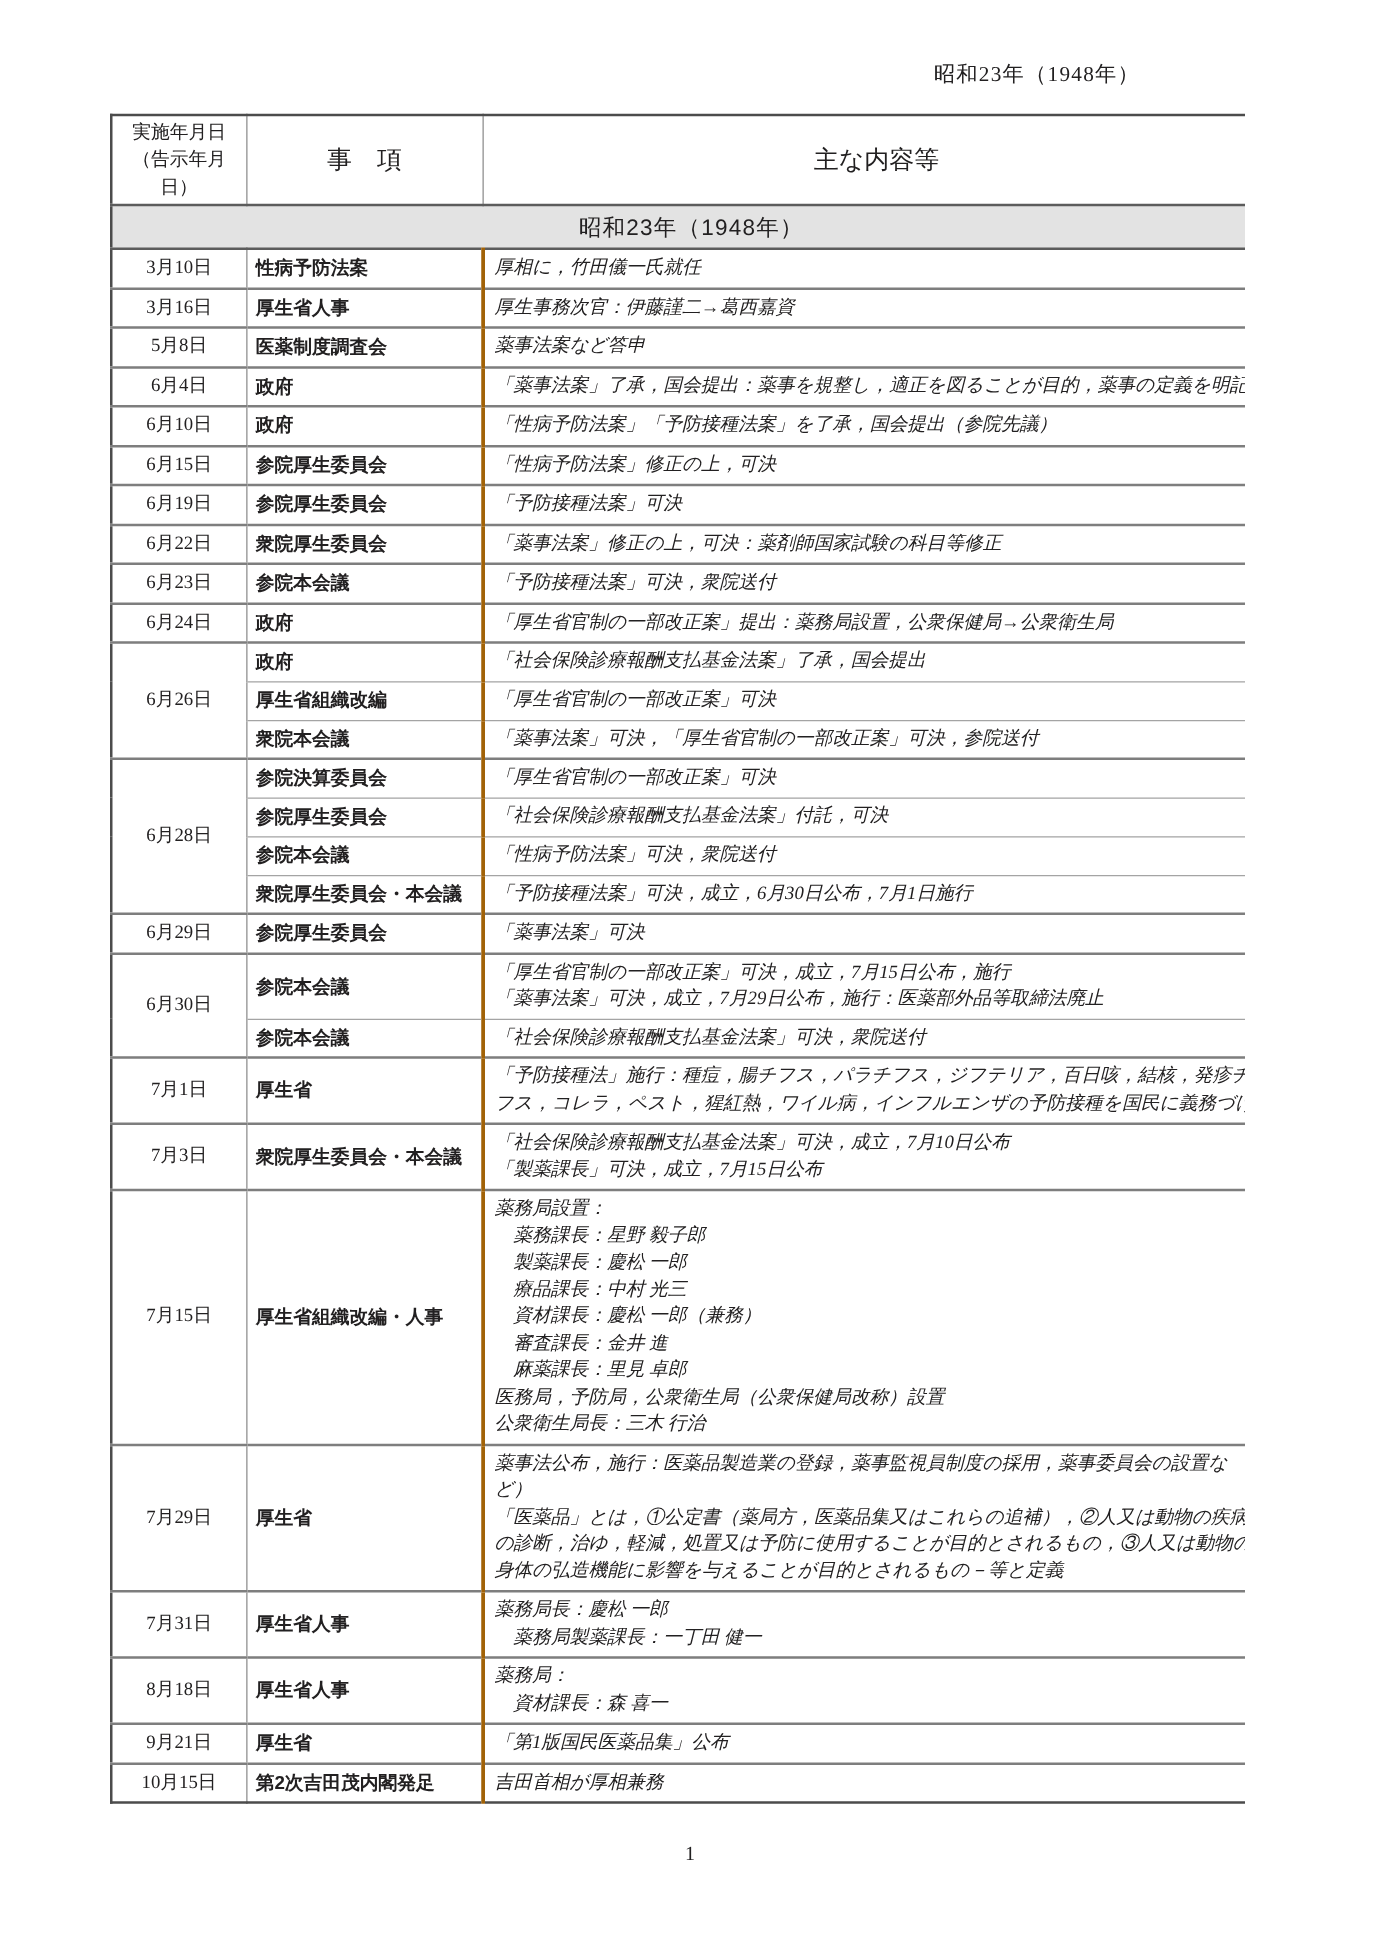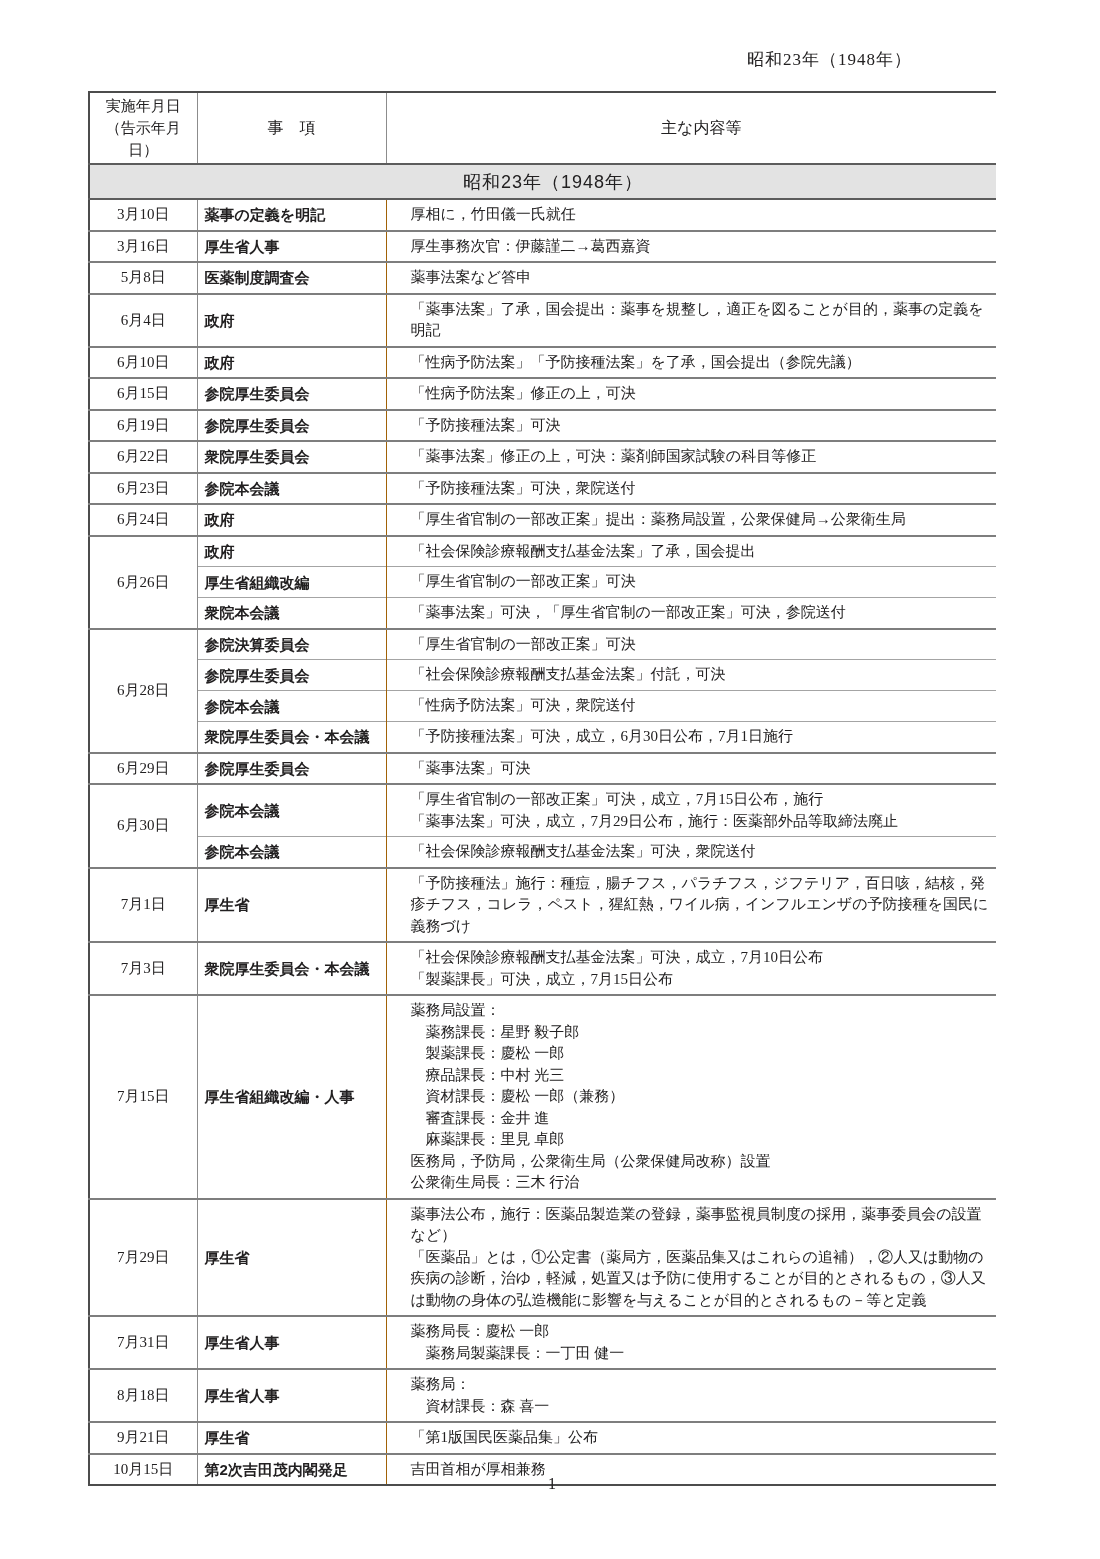--- a/index.html
+++ b/index.html
@@ -55,21 +55,21 @@
   .chrono col.col-date { width: 108px; }
   .chrono col.col-item { width: 189px; }
   .chrono col.col-content { width: 631px; }
 
   .chrono th, .chrono td { vertical-align: middle; }
 
   .chrono thead tr.head-row { height: 54px; margin-left: 47px; }
   .chrono thead th {
     font-family: "Liberation Sans", "DejaVu Sans", sans-serif;
     font-weight: 500;
-    font-size: 16px;
+    font-size: 20px;
     text-align: center;
     white-space: pre-line;
     line-height: 22px;
     border-left: 1px solid #8c8c8c;
     padding: 2px;
   }
   .chrono thead th:first-child { border-left: none; font-size: 15px; }
 
   .chrono tr.band { height: 35px; }
   .chrono tr.band td {
@@ -96,24 +96,25 @@
   .chrono td.c-item {
     font-family: "Liberation Sans", "DejaVu Sans", sans-serif;
     font-weight: 600;
     border-left: 1px solid #8c8c8c;
     padding: 4px 4px 4px 7px;
     line-height: 21px;
     white-space: pre-line;
   }
   .chrono td.c-content {
     font-family: "Liberation Serif", "DejaVu Serif", serif;
-    border-left: 1px solid #a16207;
-    padding: 4px 24px;
+    border-left: 3px solid #a16207;
+    padding: 4px 8px;
     line-height: 21.5px;
     white-space: pre-line;
+    font-style: italic;
   }
 
   .page-number {
     position: absolute;
     left: 88px;
     top: 1475px;
     width: 928px;
     text-align: center;
     font-size: 16px;
     font-family: "Liberation Serif", "DejaVu Serif", serif;
@@ -144,21 +145,21 @@
         <th>事　項</th>
         <th>主な内容等</th>
       </tr>
       <tr class="band">
         <td colspan="3">昭和23年（1948年）</td>
       </tr>
     </thead>
     <tbody>
         <tr class="group-start">
           <td class="c-date" rowspan="1">3月10日</td>
-          <td class="c-item">薬事の定義を明記</td>
+          <td class="c-item">性病予防法案</td>
           <td class="c-content">厚相に，竹田儀一氏就任</td>
         </tr>
         <tr class="group-start">
           <td class="c-date" rowspan="1">3月16日</td>
           <td class="c-item">厚生省人事</td>
           <td class="c-content">厚生事務次官：伊藤謹二→葛西嘉資</td>
         </tr>
         <tr class="group-start">
           <td class="c-date" rowspan="1">5月8日</td>
           <td class="c-item">医薬制度調査会</td>

